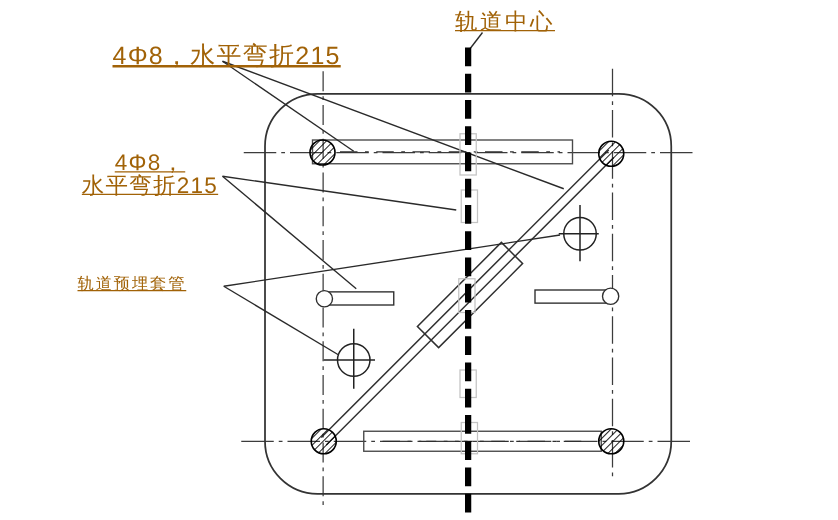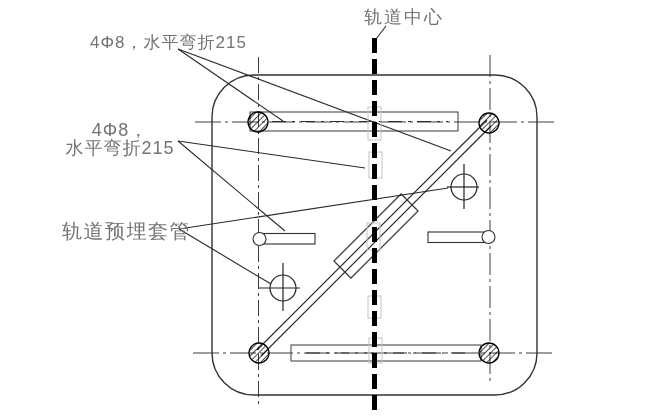--- a/index.html
+++ b/index.html
@@ -1,25 +1,25 @@
 <!DOCTYPE html>
 <html><head>
 <meta charset="utf-8">
 <style>
   html,body{margin:0;padding:0;background:#fff;}
   #stage{
     position:relative;width:670px;height:416px;background:#fff;overflow:hidden;
     font-family:"Liberation Sans", sans-serif;color:#1a1a1a;
   }
   #drawing{position:absolute;left:0;top:0;}
-  .lbl{position:absolute;white-space:nowrap;color:#737373;}
+  .lbl{position:absolute;white-space:nowrap;color:#a16207;text-decoration:underline;}
   .lbl-track{left:364px;top:5px;font-size:18px;letter-spacing:2px;}
-  .lbl-top{left:90px;top:31px;font-size:17px;letter-spacing:1px;}
+  .lbl-top{left:90px;top:31px;font-size:20px;letter-spacing:1px;}
   .lbl-left{left:55px;top:121px;width:130px;text-align:center;font-size:18px;line-height:18px;letter-spacing:1px;}
-  .lbl-sleeve{left:62px;top:218px;font-size:20px;letter-spacing:1.5px;}
+  .lbl-sleeve{left:62px;top:218px;font-size:13px;letter-spacing:1.5px;}
 </style>
 </head>
 <body>
 
 <div id="stage">
 
   <svg id="drawing" width="670" height="416" viewBox="0 0 670 416">
     <defs>
       <pattern id="hatch" width="4" height="4" patternUnits="userSpaceOnUse" patternTransform="rotate(45)">
         <line x1="0" y1="0" x2="0" y2="4" stroke="#000" stroke-width="1.4"></line>

